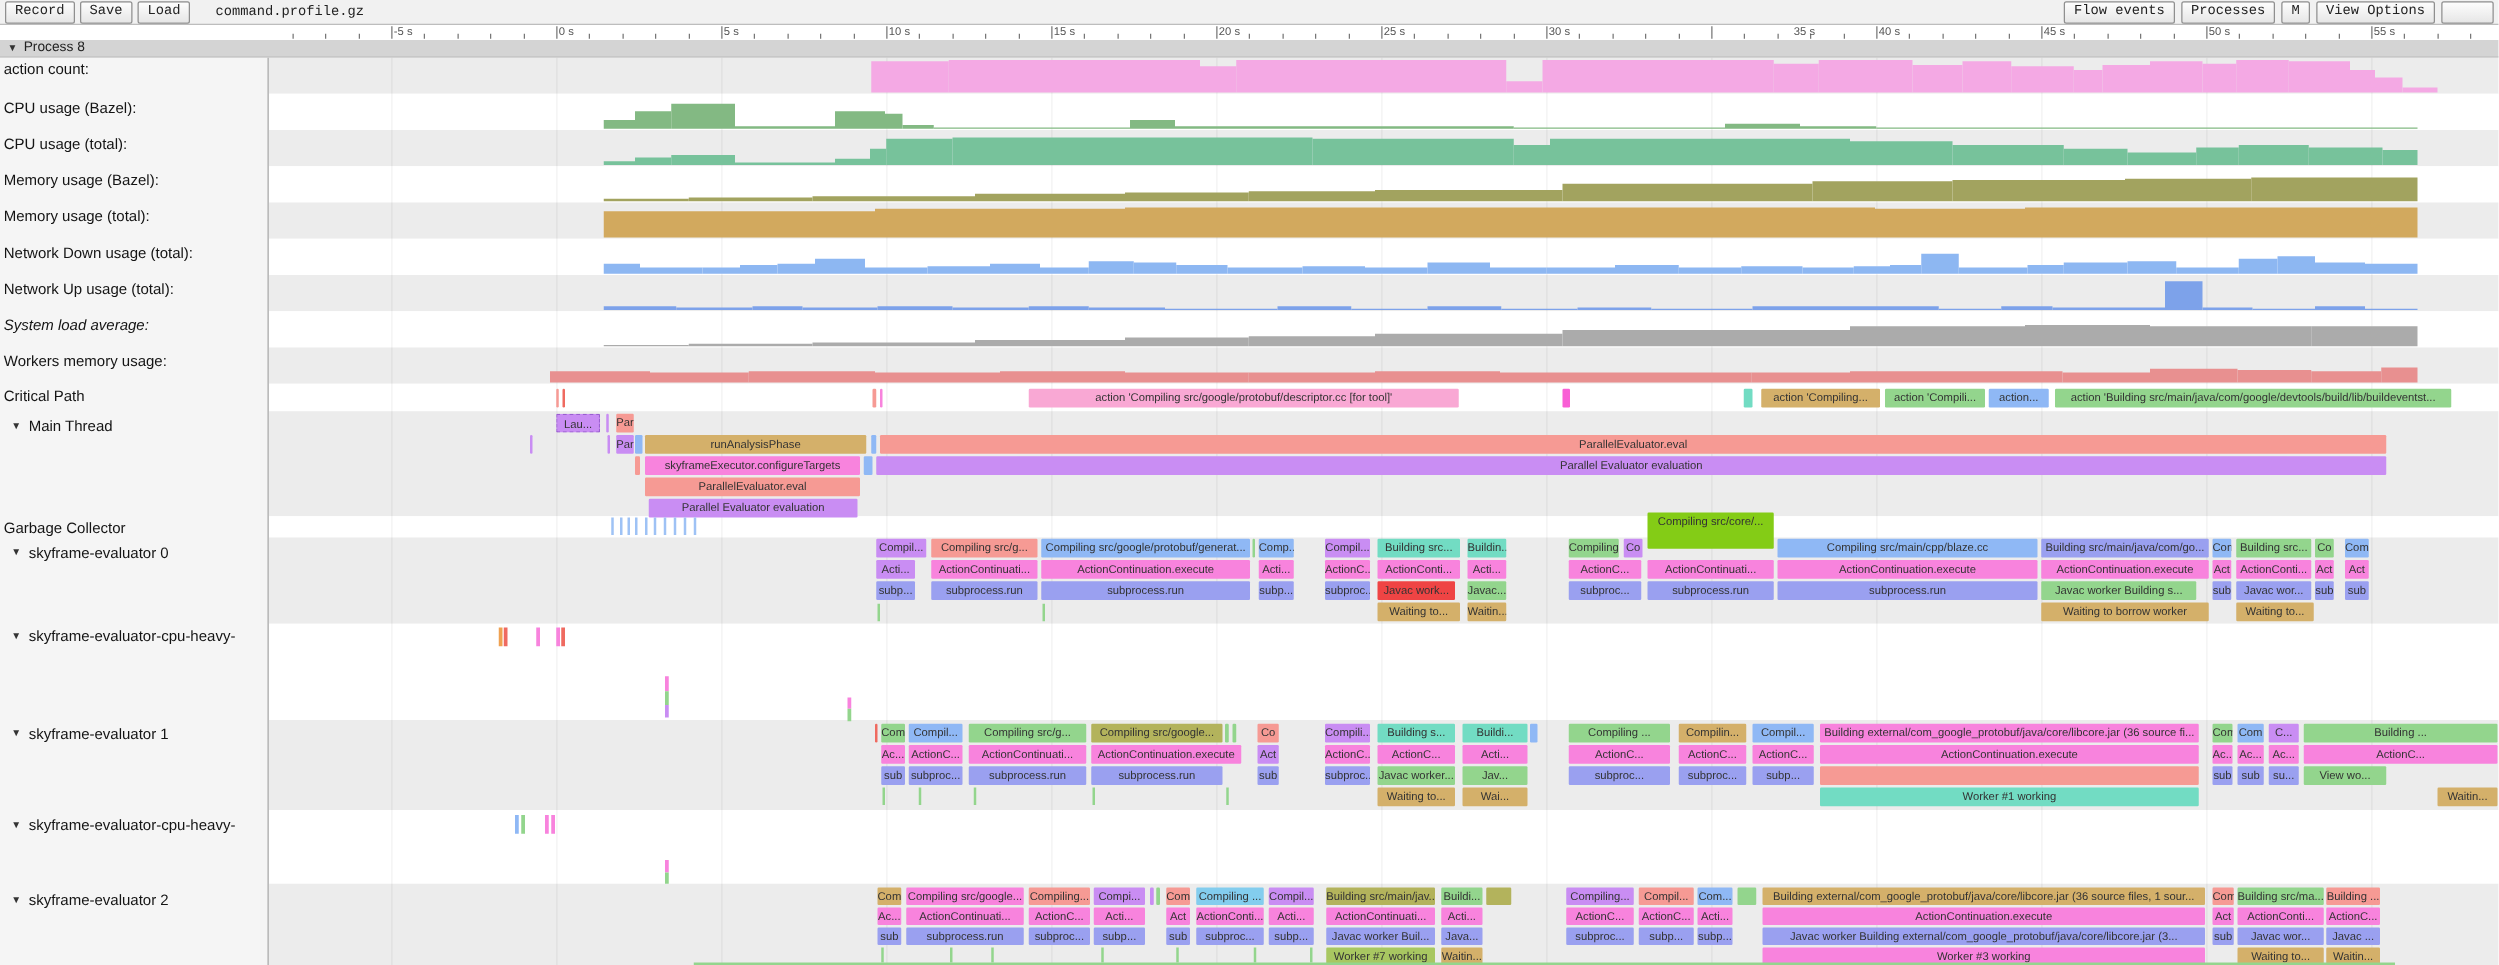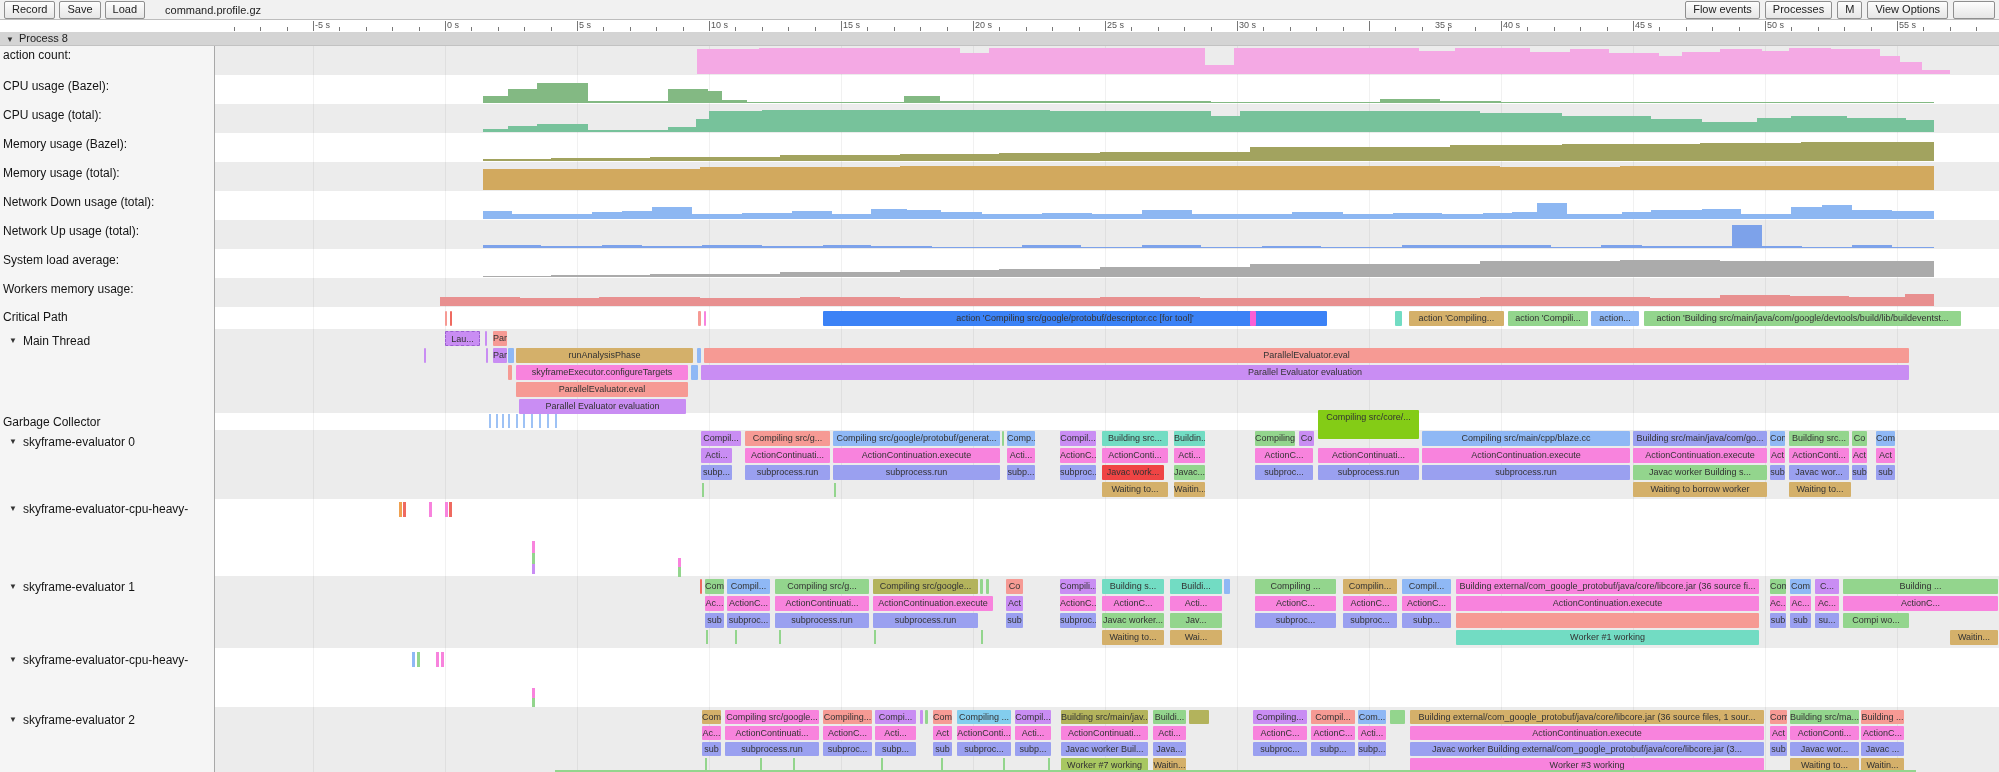--- a/index.html
+++ b/index.html
@@ -1,20 +1,20 @@
 <!DOCTYPE html>
 <html><head>
 <meta charset="utf-8">
 <style>
   html,body{margin:0;padding:0;}
   #app{position:relative;width:1999px;height:772px;background:#ffffff;overflow:hidden;
        font-family:"Liberation Sans",sans-serif;}
   #toolbar{position:absolute;left:0;top:0;width:100%;height:20px;background:#f1f1f1;
        border-bottom:1px solid #bdbdbd;display:flex;align-items:center;gap:4px;
-       padding:0 4px;box-sizing:border-box;z-index:10;}
+       padding:0 4px;box-sizing:border-box;z-index:10;font-family:Liberation Mono, monospace;}
   .tbtn{border:1px solid #8f8f8f;background:linear-gradient(#fdfdfd,#e6e6e6);border-radius:2px;
        font-size:11px;padding:0 7px;height:16px;line-height:15px;color:#222;white-space:nowrap;}
   #tb-title{font-size:11px;margin-left:16px;color:#222;}
   #tb-right{margin-left:auto;display:flex;gap:5px;align-items:center;}
   #ruler{position:absolute;left:0;top:20px;width:100%;height:12px;background:#ffffff;z-index:4;}
   .rt{position:absolute;width:1px;background:#777;}
   .rl{position:absolute;top:0;font-size:9px;color:#555;white-space:nowrap;}
   #process-header{position:absolute;left:0;top:32px;width:100%;height:14px;background:#d4d4d4;
        border-bottom:1px solid #c2c2c2;box-sizing:border-box;font-size:11px;line-height:13px;
        color:#222;z-index:6;}
@@ -227,21 +227,21 @@
       <div class="cbar" style="left: 1560px; width: 90px; top: 297px; height: 9px; background: rgb(232, 144, 144);"></div>
       <div class="cbar" style="left: 1650px; width: 70px; top: 298px; height: 8px; background: rgb(232, 144, 144);"></div>
       <div class="cbar" style="left: 1720px; width: 70px; top: 295px; height: 11px; background: rgb(232, 144, 144);"></div>
       <div class="cbar" style="left: 1790px; width: 59px; top: 296px; height: 10px; background: rgb(232, 144, 144);"></div>
       <div class="cbar" style="left: 1849px; width: 56px; top: 297px; height: 9px; background: rgb(232, 144, 144);"></div>
       <div class="cbar" style="left: 1905px; width: 29px; top: 294px; height: 12px; background: rgb(232, 144, 144);"></div>
       <div class="ev" style="left: 445px; width: 2px; top: 311px; height: 15px; line-height: 15px; background: rgb(246, 154, 148);"></div>
       <div class="ev" style="left: 450px; width: 2px; top: 311px; height: 15px; line-height: 15px; background: rgb(239, 106, 96);"></div>
       <div class="ev" style="left: 698px; width: 3px; top: 311px; height: 15px; line-height: 15px; background: rgb(246, 154, 148);"></div>
       <div class="ev" style="left: 704px; width: 2px; top: 311px; height: 15px; line-height: 15px; background: rgb(248, 131, 221);"></div>
-      <div class="ev" style="left: 823px; width: 504px; top: 311px; height: 15px; line-height: 15px; background: #3b82f6;">action 'Compiling src/google/protobuf/descriptor.cc [for tool]'</div>
+      <div class="ev" style="left: 823px; width: 344px; top: 311px; height: 15px; line-height: 15px; background: #f9a8d4;">action 'Compiling src/google/protobuf/descriptor.cc [for tool]'</div>
       <div class="ev" style="left: 1250px; width: 6px; top: 311px; height: 15px; line-height: 15px; background: rgb(249, 95, 213);"></div>
       <div class="ev" style="left: 1395px; width: 7px; top: 311px; height: 15px; line-height: 15px; background: rgb(114, 220, 195);"></div>
       <div class="ev" style="left: 1409px; width: 95px; top: 311px; height: 15px; line-height: 15px; background: rgb(212, 176, 106);">action 'Compiling...</div>
       <div class="ev" style="left: 1508px; width: 80px; top: 311px; height: 15px; line-height: 15px; background: rgb(147, 213, 141);">action 'Compili...</div>
       <div class="ev" style="left: 1591px; width: 48px; top: 311px; height: 15px; line-height: 15px; background: rgb(143, 184, 245);">action...</div>
       <div class="ev" style="left: 1644px; width: 317px; top: 311px; height: 15px; line-height: 15px; background: rgb(147, 213, 141);">action 'Building src/main/java/com/google/devtools/build/lib/buildeventst...</div>
       <div class="ev dashed" style="left: 445px; width: 35px; top: 331px; height: 15px; line-height: 15px; background: rgb(201, 141, 243);">Lau...</div>
       <div class="ev" style="left: 485px; width: 2px; top: 331px; height: 15px; line-height: 15px; background: rgb(201, 141, 243);"></div>
       <div class="ev" style="left: 493px; width: 14px; top: 331px; height: 15px; line-height: 15px; background: rgb(246, 154, 148);">Par</div>
       <div class="ev" style="left: 424px; width: 2px; top: 348px; height: 15px; line-height: 15px; background: rgb(201, 141, 243);"></div>
@@ -292,21 +292,21 @@
       <div class="ev" style="left: 701px; width: 31px; top: 465px; height: 15px; line-height: 15px; background: rgb(154, 160, 240);">subp...</div>
       <div class="ev" style="left: 745px; width: 85px; top: 465px; height: 15px; line-height: 15px; background: rgb(154, 160, 240);">subprocess.run</div>
       <div class="ev" style="left: 833px; width: 167px; top: 465px; height: 15px; line-height: 15px; background: rgb(154, 160, 240);">subprocess.run</div>
       <div class="ev" style="left: 1007px; width: 28px; top: 465px; height: 15px; line-height: 15px; background: rgb(154, 160, 240);">subp...</div>
       <div class="ev" style="left: 1060px; width: 36px; top: 465px; height: 15px; line-height: 15px; background: rgb(154, 160, 240);">subproc...</div>
       <div class="ev" style="left: 1102px; width: 62px; top: 465px; height: 15px; line-height: 15px; background: #ef4444;">Javac work...</div>
       <div class="ev" style="left: 1174px; width: 31px; top: 465px; height: 15px; line-height: 15px; background: rgb(147, 213, 141);">Javac...</div>
       <div class="ev" style="left: 1255px; width: 58px; top: 465px; height: 15px; line-height: 15px; background: rgb(154, 160, 240);">subproc...</div>
       <div class="ev" style="left: 1318px; width: 101px; top: 465px; height: 15px; line-height: 15px; background: rgb(154, 160, 240);">subprocess.run</div>
       <div class="ev" style="left: 1422px; width: 208px; top: 465px; height: 15px; line-height: 15px; background: rgb(154, 160, 240);">subprocess.run</div>
-      <div class="ev" style="left: 1633px; width: 134px; top: 465px; height: 15px; line-height: 15px; background: rgb(147, 213, 141);">Javac worker Building s...</div>
+      <div class="ev" style="left: 1633px; width: 124px; top: 465px; height: 15px; line-height: 15px; background: rgb(147, 213, 141);">Javac worker Building s...</div>
       <div class="ev" style="left: 1770px; width: 15px; top: 465px; height: 15px; line-height: 15px; background: rgb(154, 160, 240);">sub</div>
       <div class="ev" style="left: 1789px; width: 60px; top: 465px; height: 15px; line-height: 15px; background: rgb(154, 160, 240);">Javac wor...</div>
       <div class="ev" style="left: 1852px; width: 15px; top: 465px; height: 15px; line-height: 15px; background: rgb(154, 160, 240);">sub</div>
       <div class="ev" style="left: 1876px; width: 19px; top: 465px; height: 15px; line-height: 15px; background: rgb(154, 160, 240);">sub</div>
       <div class="ev" style="left: 1102px; width: 66px; top: 482px; height: 15px; line-height: 15px; background: rgb(212, 176, 106);">Waiting to...</div>
       <div class="ev" style="left: 1174px; width: 31px; top: 482px; height: 15px; line-height: 15px; background: rgb(212, 176, 106);">Waitin...</div>
       <div class="ev" style="left: 1633px; width: 134px; top: 482px; height: 15px; line-height: 15px; background: rgb(212, 176, 106);">Waiting to borrow worker</div>
       <div class="ev" style="left: 1789px; width: 62px; top: 482px; height: 15px; line-height: 15px; background: rgb(212, 176, 106);">Waiting to...</div>
       <div class="ev" style="left: 700px; width: 2px; top: 579px; height: 15px; line-height: 15px; background: rgb(239, 106, 96);"></div>
       <div class="ev" style="left: 705px; width: 19px; top: 579px; height: 15px; line-height: 15px; background: rgb(147, 213, 141);">Com</div>
@@ -352,21 +352,21 @@
       <div class="ev" style="left: 1060px; width: 36px; top: 613px; height: 15px; line-height: 15px; background: rgb(154, 160, 240);">subproc...</div>
       <div class="ev" style="left: 1102px; width: 62px; top: 613px; height: 15px; line-height: 15px; background: rgb(147, 213, 141);">Javac worker...</div>
       <div class="ev" style="left: 1170px; width: 52px; top: 613px; height: 15px; line-height: 15px; background: rgb(147, 213, 141);">Jav...</div>
       <div class="ev" style="left: 1255px; width: 81px; top: 613px; height: 15px; line-height: 15px; background: rgb(154, 160, 240);">subproc...</div>
       <div class="ev" style="left: 1343px; width: 54px; top: 613px; height: 15px; line-height: 15px; background: rgb(154, 160, 240);">subproc...</div>
       <div class="ev" style="left: 1402px; width: 49px; top: 613px; height: 15px; line-height: 15px; background: rgb(154, 160, 240);">subp...</div>
       <div class="ev" style="left: 1456px; width: 303px; top: 613px; height: 15px; line-height: 15px; background: rgb(246, 154, 148);"></div>
       <div class="ev" style="left: 1770px; width: 16px; top: 613px; height: 15px; line-height: 15px; background: rgb(154, 160, 240);">sub</div>
       <div class="ev" style="left: 1790px; width: 21px; top: 613px; height: 15px; line-height: 15px; background: rgb(154, 160, 240);">sub</div>
       <div class="ev" style="left: 1815px; width: 24px; top: 613px; height: 15px; line-height: 15px; background: rgb(154, 160, 240);">su...</div>
-      <div class="ev" style="left: 1843px; width: 66px; top: 613px; height: 15px; line-height: 15px; background: rgb(147, 213, 141);">Compi wo...</div>
+      <div class="ev" style="left: 1843px; width: 66px; top: 613px; height: 15px; line-height: 15px; background: rgb(147, 213, 141);">View wo...</div>
       <div class="ev" style="left: 1102px; width: 62px; top: 630px; height: 15px; line-height: 15px; background: rgb(212, 176, 106);">Waiting to...</div>
       <div class="ev" style="left: 1170px; width: 52px; top: 630px; height: 15px; line-height: 15px; background: rgb(212, 176, 106);">Wai...</div>
       <div class="ev" style="left: 1456px; width: 303px; top: 630px; height: 15px; line-height: 15px; background: rgb(114, 220, 195);">Worker #1 working</div>
       <div class="ev" style="left: 1950px; width: 48px; top: 630px; height: 15px; line-height: 15px; background: rgb(212, 176, 106);">Waitin...</div>
       <div class="ev" style="left: 702px; width: 19px; top: 710px; height: 14px; line-height: 14px; background: rgb(212, 176, 106);">Com</div>
       <div class="ev" style="left: 725px; width: 94px; top: 710px; height: 14px; line-height: 14px; background: rgb(248, 131, 221);">Compiling src/google...</div>
       <div class="ev" style="left: 823px; width: 49px; top: 710px; height: 14px; line-height: 14px; background: rgb(246, 154, 148);">Compiling...</div>
       <div class="ev" style="left: 875px; width: 41px; top: 710px; height: 14px; line-height: 14px; background: rgb(201, 141, 243);">Compi...</div>
       <div class="ev" style="left: 920px; width: 3px; top: 710px; height: 14px; line-height: 14px; background: rgb(201, 141, 243);"></div>
       <div class="ev" style="left: 925px; width: 3px; top: 710px; height: 14px; line-height: 14px; background: rgb(147, 213, 141);"></div>
@@ -478,21 +478,21 @@
       </div>
       <div class="srow" style="top: 119px;">
         <span class="plain">Memory usage (total):</span>
       </div>
       <div class="srow" style="top: 148px;">
         <span class="plain">Network Down usage (total):</span>
       </div>
       <div class="srow" style="top: 177px;">
         <span class="plain">Network Up usage (total):</span>
       </div>
-      <div class="srow" style="top: 206px;">
+      <div class="srow" style="top: 206px; font-style: italic;">
         <span class="plain">System load average:</span>
       </div>
       <div class="srow" style="top: 235px;">
         <span class="plain">Workers memory usage:</span>
       </div>
       <div class="srow" style="top: 263px;">
         <span class="plain">Critical Path</span>
       </div>
       <div class="srow" style="top: 287px;">
         <span class="tri">▼</span>

